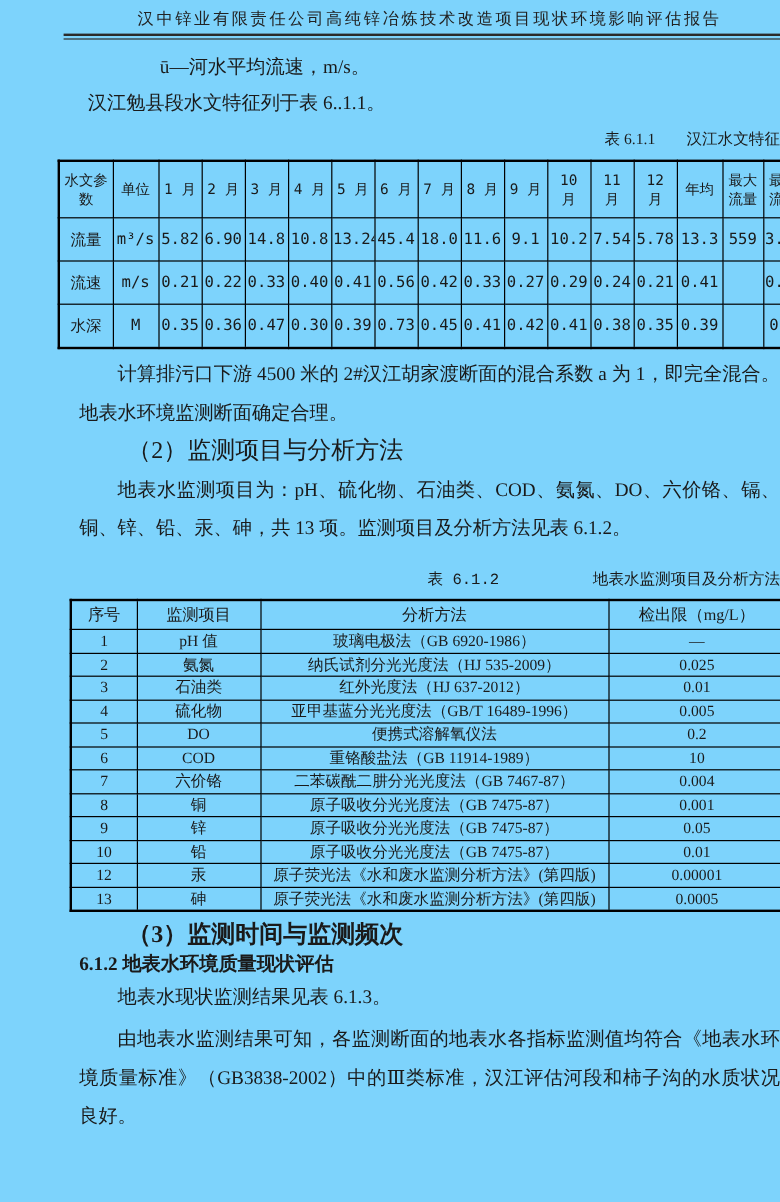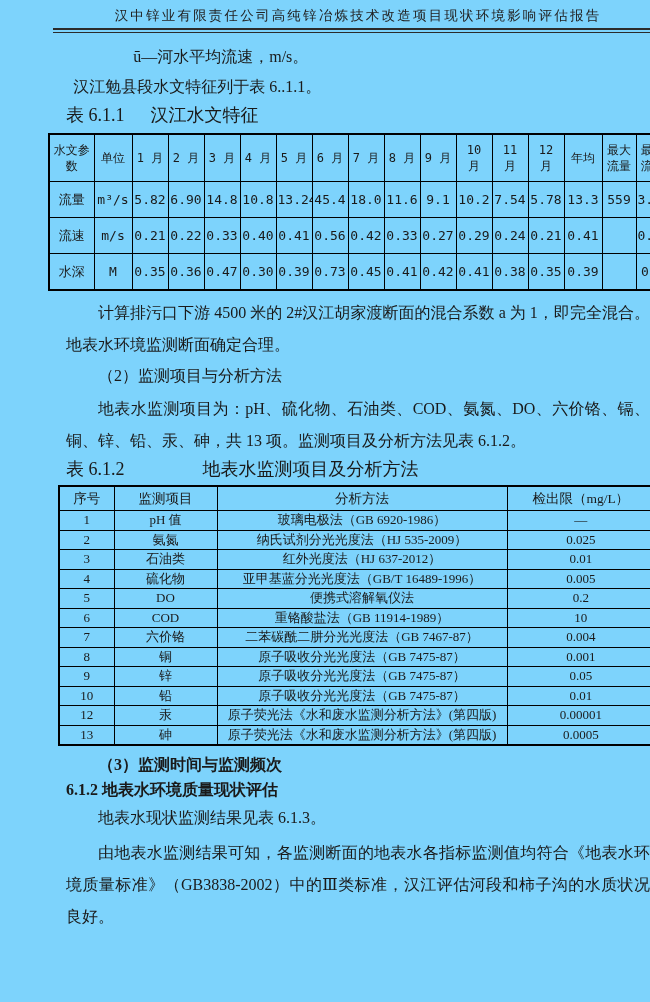--- a/index.html
+++ b/index.html
@@ -17,44 +17,44 @@
     white-space:nowrap;
   }
   .header-rule {
     margin:4px -13px 0; height:2px;
     border-top:2px solid #2b2b2b; border-bottom:1px solid #2b2b2b;
   }
 
   .line-u    { margin:13px 0 0; font-size:16px; line-height:22px; text-indent:4.2em; }
   .line-intro{ margin:8px 0 0;  font-size:16px; line-height:22px; text-indent:0.45em; }
 
-  .caption { margin:7px 0 0; display:flex; justify-content:flex-start; font-size:18px; line-height:21px; }
+  .caption { margin:7px 0 0; display:flex; justify-content:flex-end; font-size:13px; line-height:21px; }
   .cap-gap-sm { width:26px; }
   .cap-gap-lg { width:78px; }
-  .caption2 { margin-top:2px; }
+  .caption2 { margin-top:16px;font-family:Liberation Mono, monospace; }
 
   table { border-collapse:collapse; table-layout:fixed; }
   th,td { border:1px solid #000; text-align:center; overflow:hidden; }
   th { font-weight:normal; }
 
   .t1 { margin:7px 0 0 -18px; width:621px;
         font-family:"DejaVu Sans Mono","Liberation Mono",monospace; }
   .t1 { border:2px solid #000; }
   .t1 th { font-size:12px; height:46px; line-height:16px; padding:0 2px; }
   .t1 td { font-size:13px; height:35px; padding:0 1px; }
 
   .t2 { margin:5px 0 0 -8px; width:596px; }
   .t2 { border:2px solid #000; }
   .t2 th { font-size:13.5px; height:21px; line-height:20px; }
   .t2 td { font-size:13px; height:18.5px; line-height:18px; padding:0 2px; }
 
   .para   { margin:6px 0 0; font-size:16px; line-height:32px; text-align:justify; text-indent:2em; }
   .para3  { margin-top:8px; }
   .para5  { margin-top:8px; }
-  .h-inline { margin:4px 0 0; font-size:16px; line-height:22px; text-indent:2em; }
+  .h-inline { margin:4px 0 0; font-size:20px; line-height:22px; text-indent:2em; }
   .h3-inline{ margin-top:8px;font-weight:bold; }
   .h-bold { margin:3px 0 0; font-size:16px; line-height:22px; font-weight:bold; }
   .p-single { margin:6px 0 0; font-size:16px; line-height:22px; text-indent:2em; }
 
   .page-num {
     position:absolute; left:0; right:0; bottom:7px;
     text-align:right; font-size:13px; color:#1a1a1a;
   }
 </style>
 </head>

